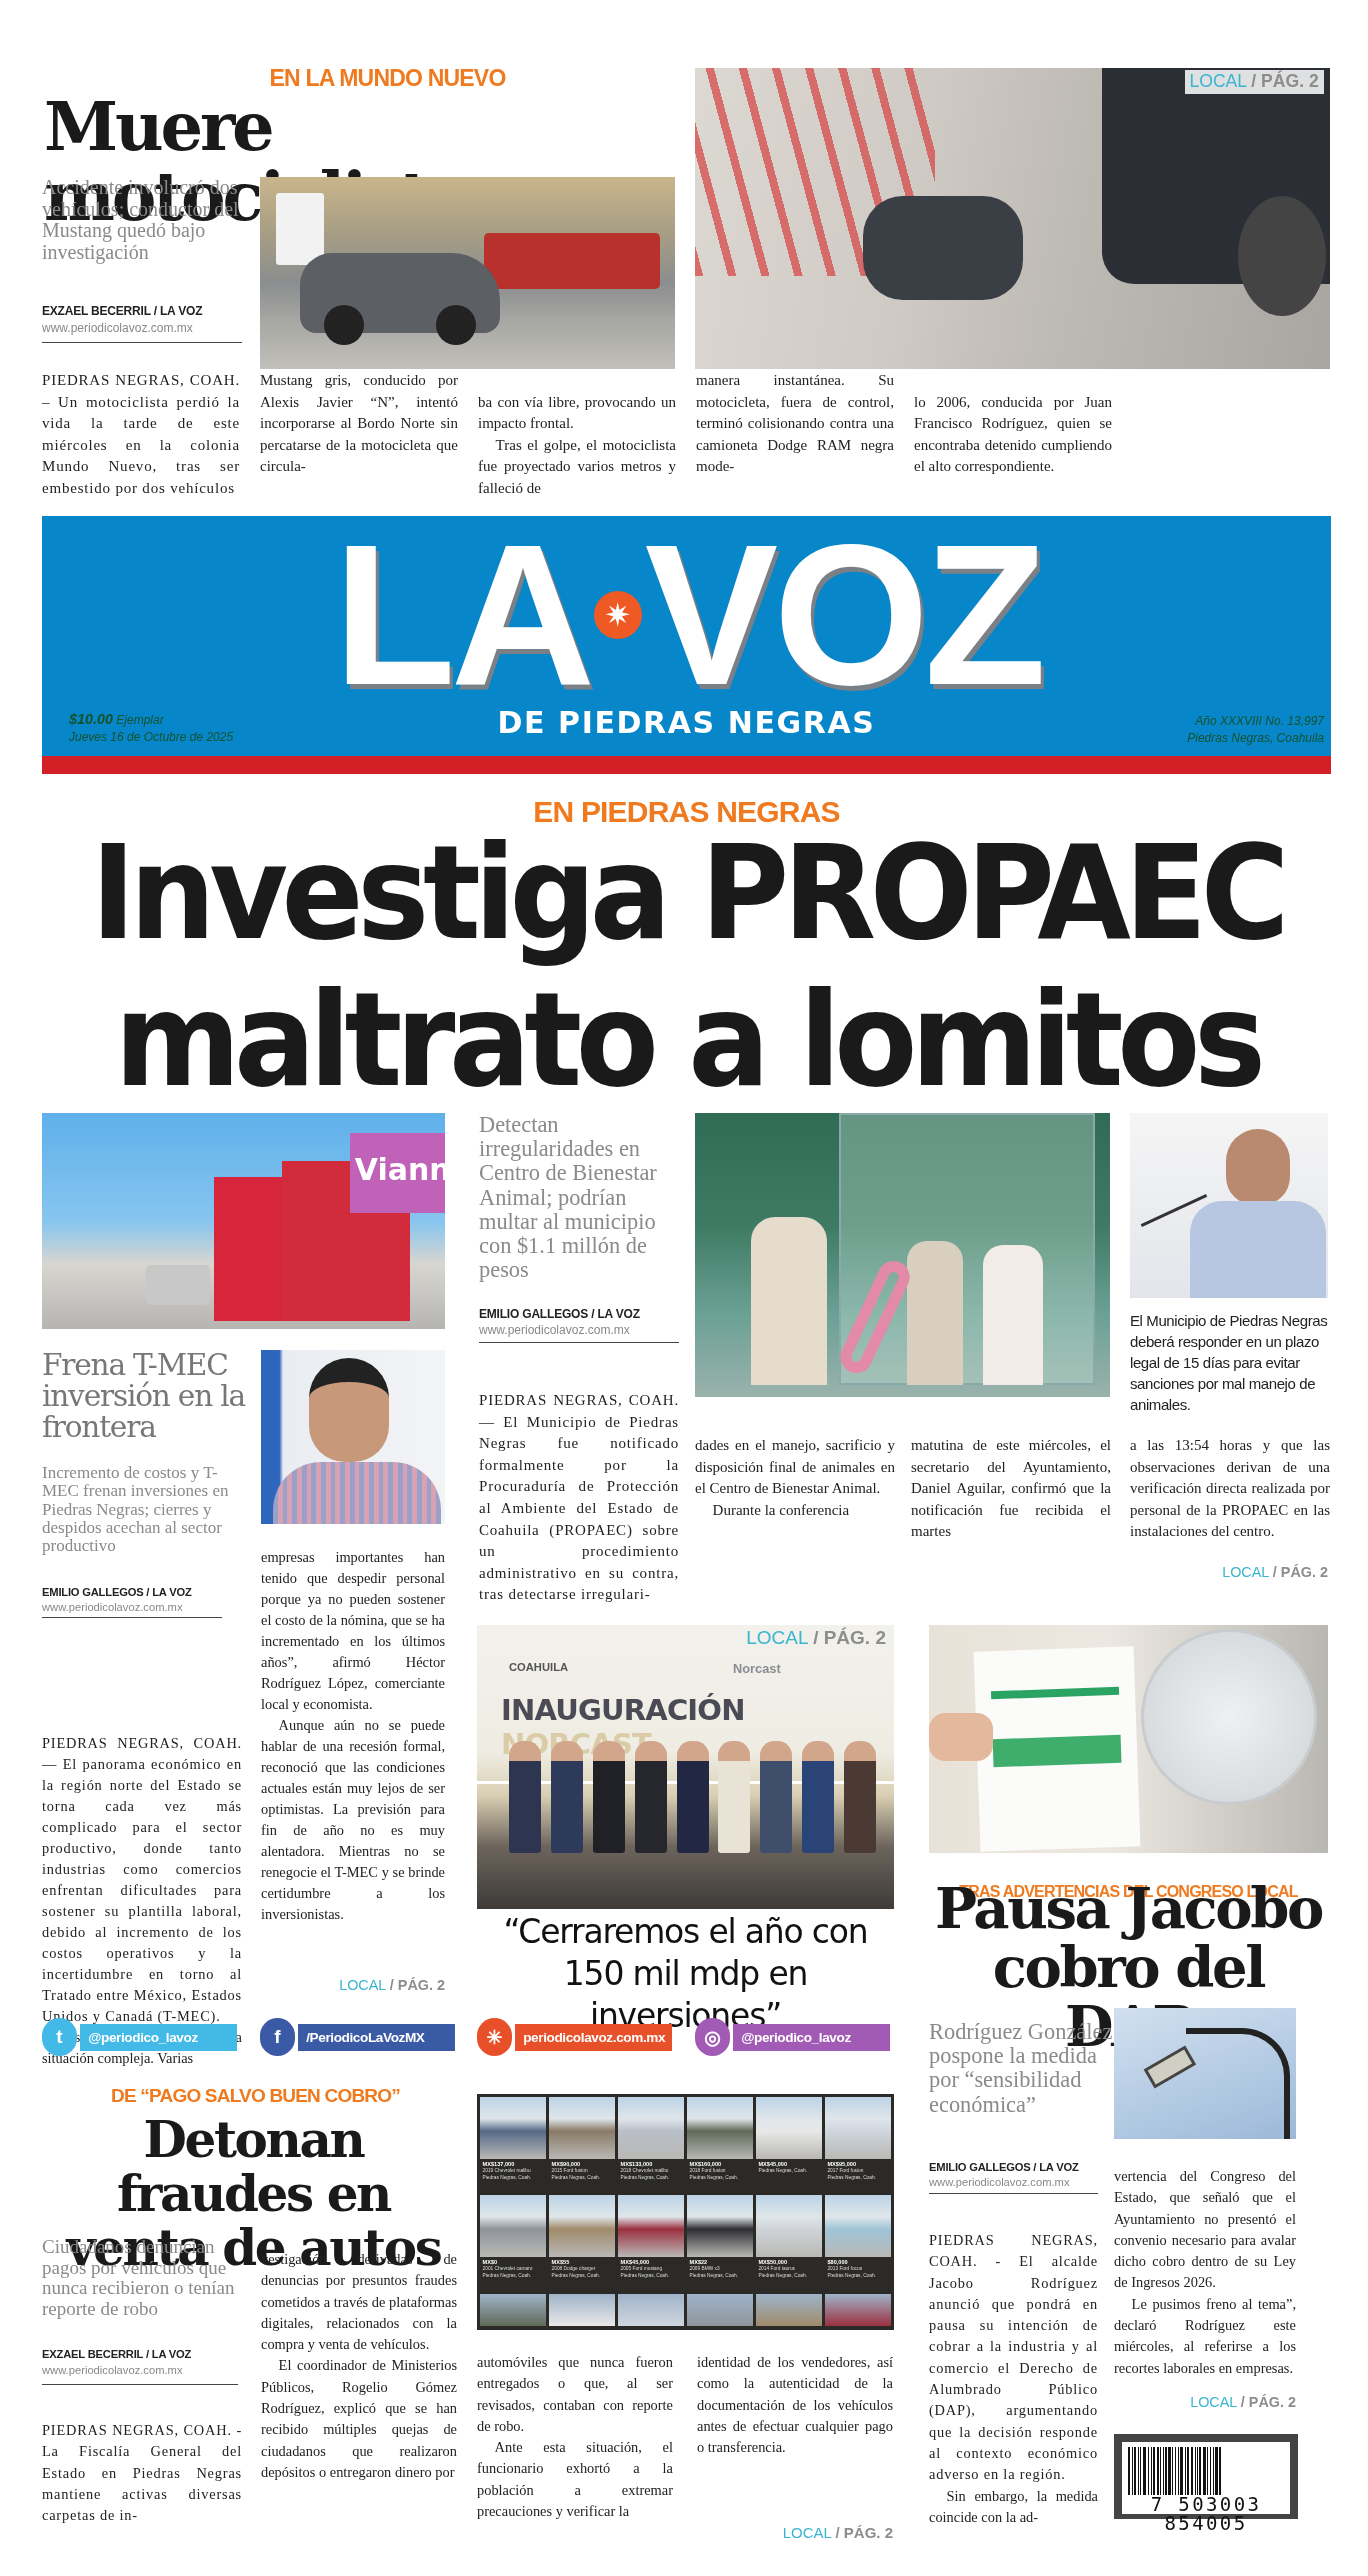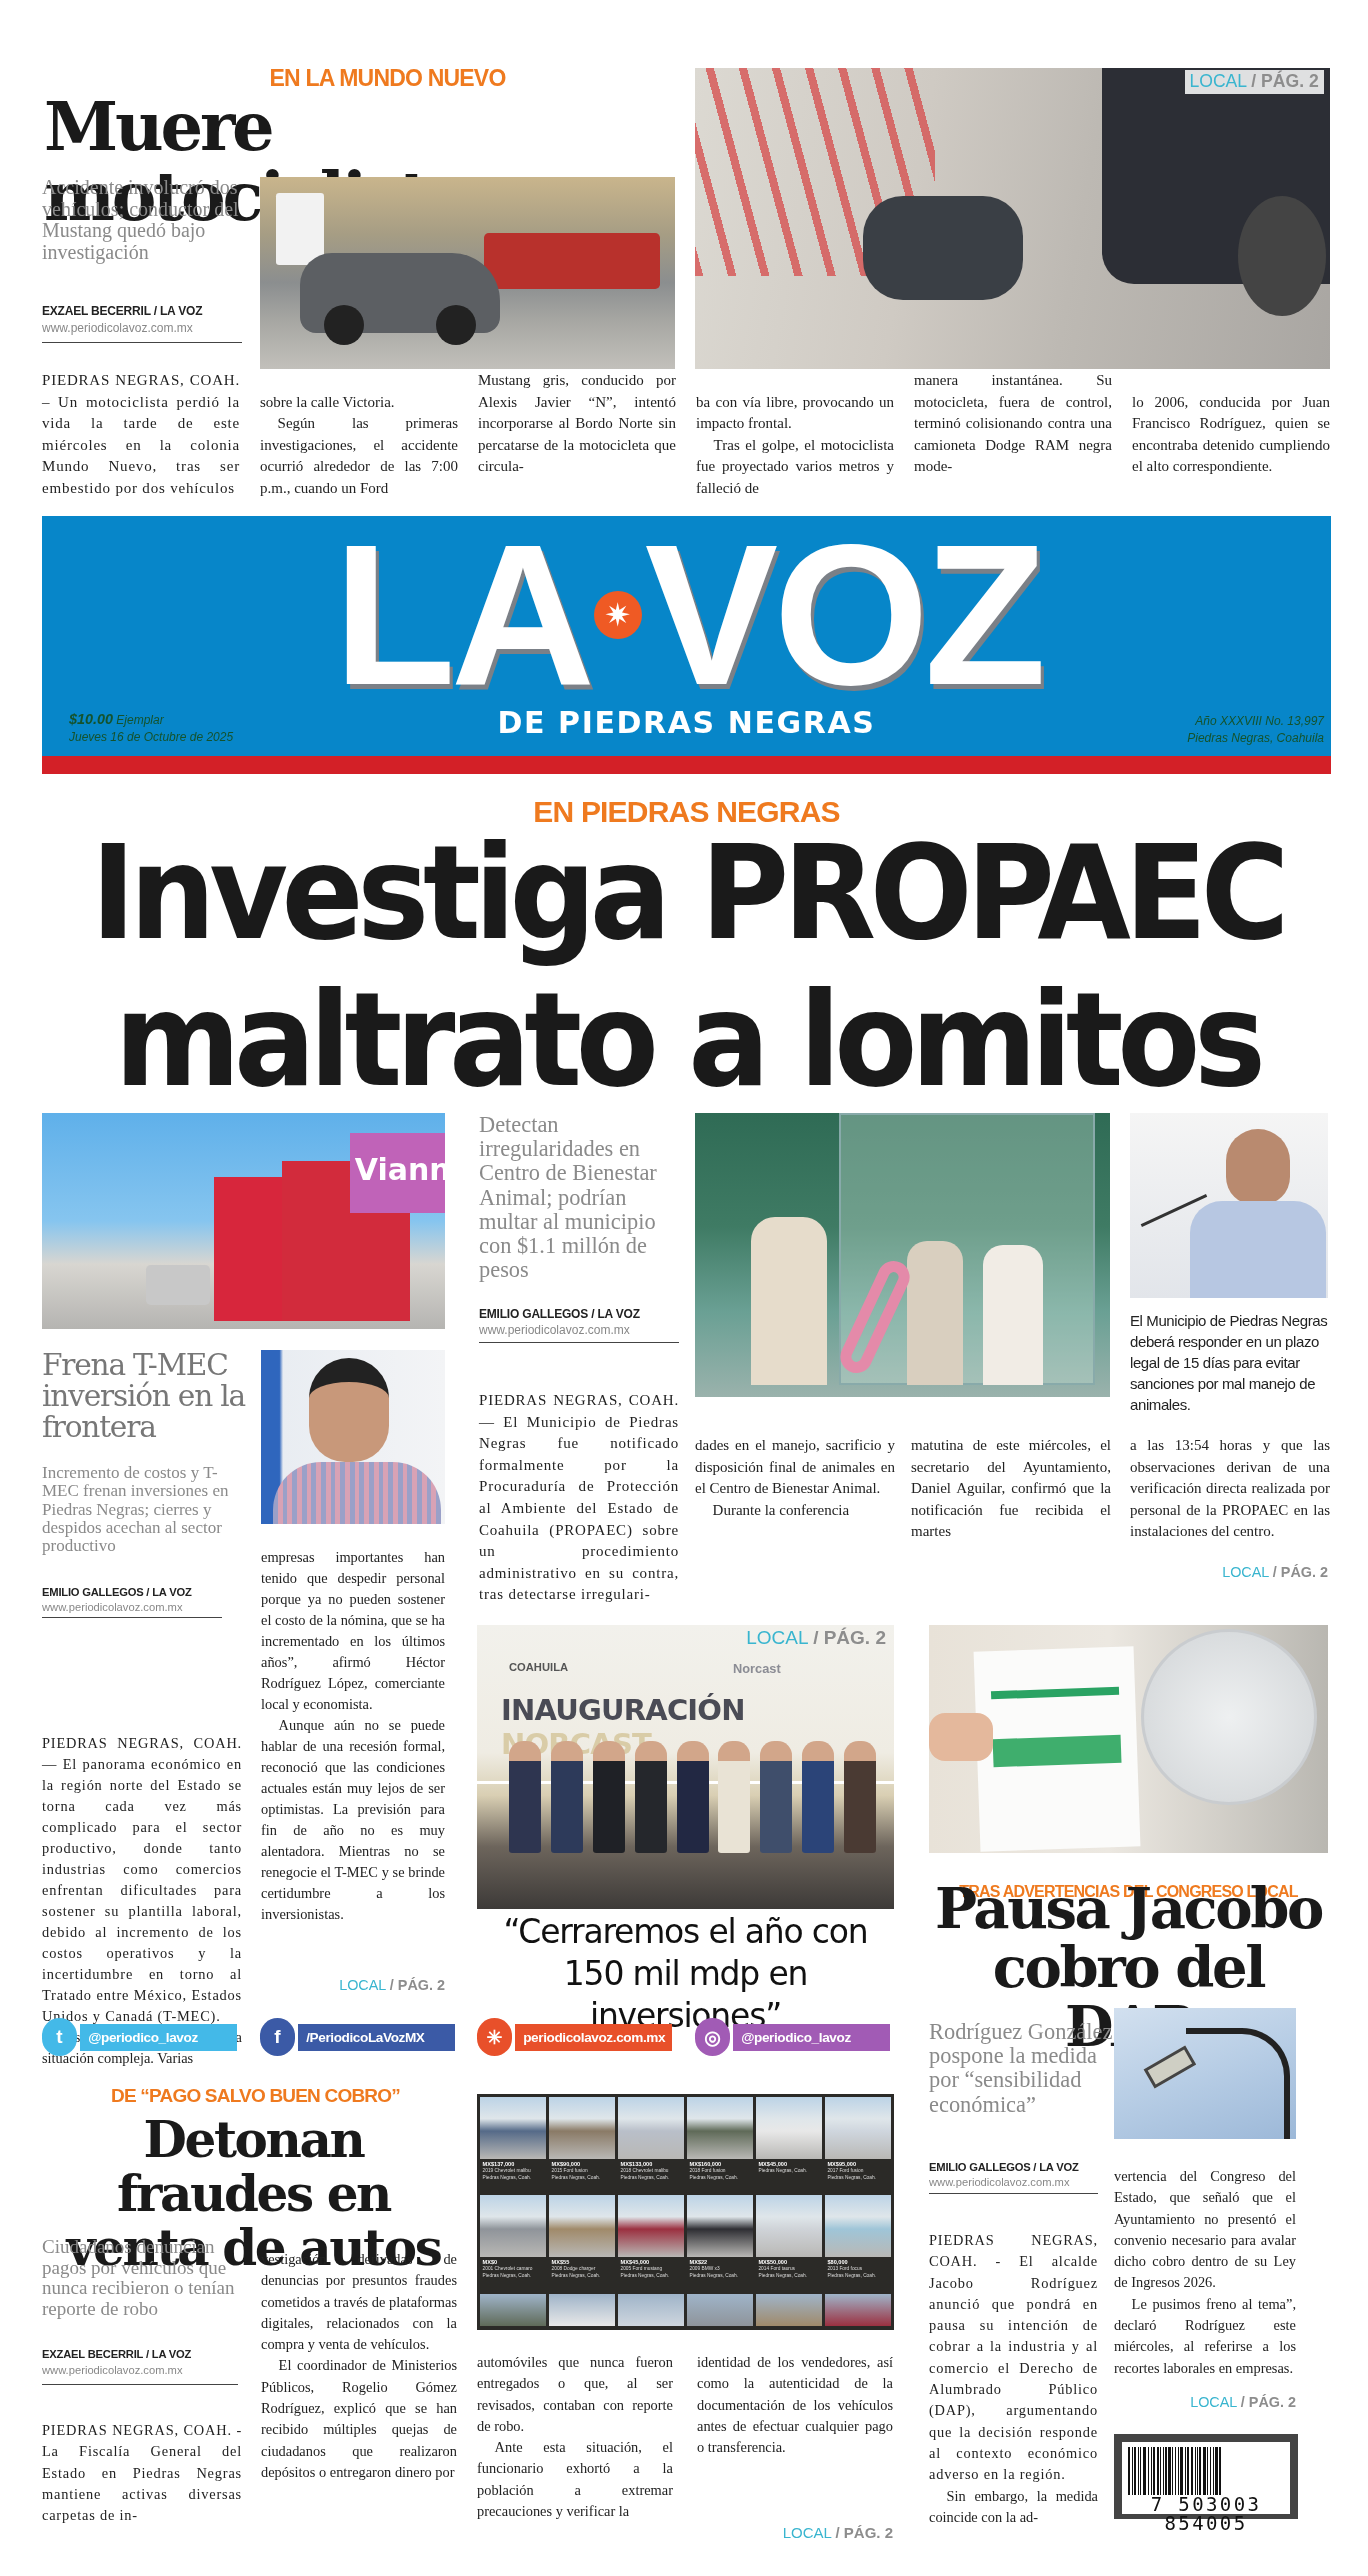--- a/index.html
+++ b/index.html
@@ -74,24 +74,20 @@
   <div class="abs" style="left:543px;top:128px;width:88px;height:120px;background:#444;border-radius:50%;"></div>
   <div class="abs pageref" style="right:6.4px;top:1.6px;padding:1.6px 4.8px;background:rgba(255,255,255,0.85);font-size:17.6px;">
     <span class="sec">LOCAL</span> <span class="pg">/ PÁG. 2</span>
   </div>
 </div>
 
 <div id="top-cols" class="abs" style="left:42px;top:370px;width:1288px;height:144px;display:grid;grid-template-columns:repeat(6,1fr);column-gap:20px;">
     <div class="body-text" id="top-col-0" style="padding-top: 0px;">
       <p class="dateline">PIEDRAS NEGRAS, COAH. – Un motociclista perdió la vida la tarde de este miércoles en la colonia Mundo Nuevo, tras ser embestido por dos vehículos</p>
     </div>
-    <div class="body-text" id="top-col-1" style="padding-top: 21.6px;">
-      <p>sobre la calle Victoria.</p>
-      <p>Según las primeras investigaciones, el accidente ocurrió alrededor de las 7:00 p.m., cuando un Ford</p>
-    </div>
     <div class="body-text" id="top-col-2" style="padding-top: 0px;">
       <p>Mustang gris, conducido por Alexis Javier “N”, intentó incorporarse al Bordo Norte sin percatarse de la motocicleta que circula-</p>
     </div>
     <div class="body-text" id="top-col-3" style="padding-top: 21.6px;">
       <p>ba con vía libre, provocando un impacto frontal.</p>
       <p>Tras el golpe, el motociclista fue proyectado varios metros y falleció de</p>
     </div>
     <div class="body-text" id="top-col-4" style="padding-top: 0px;">
       <p>manera instantánea. Su motocicleta, fuera de control, terminó colisionando contra una camioneta Dodge RAM negra mode-</p>
     </div>

